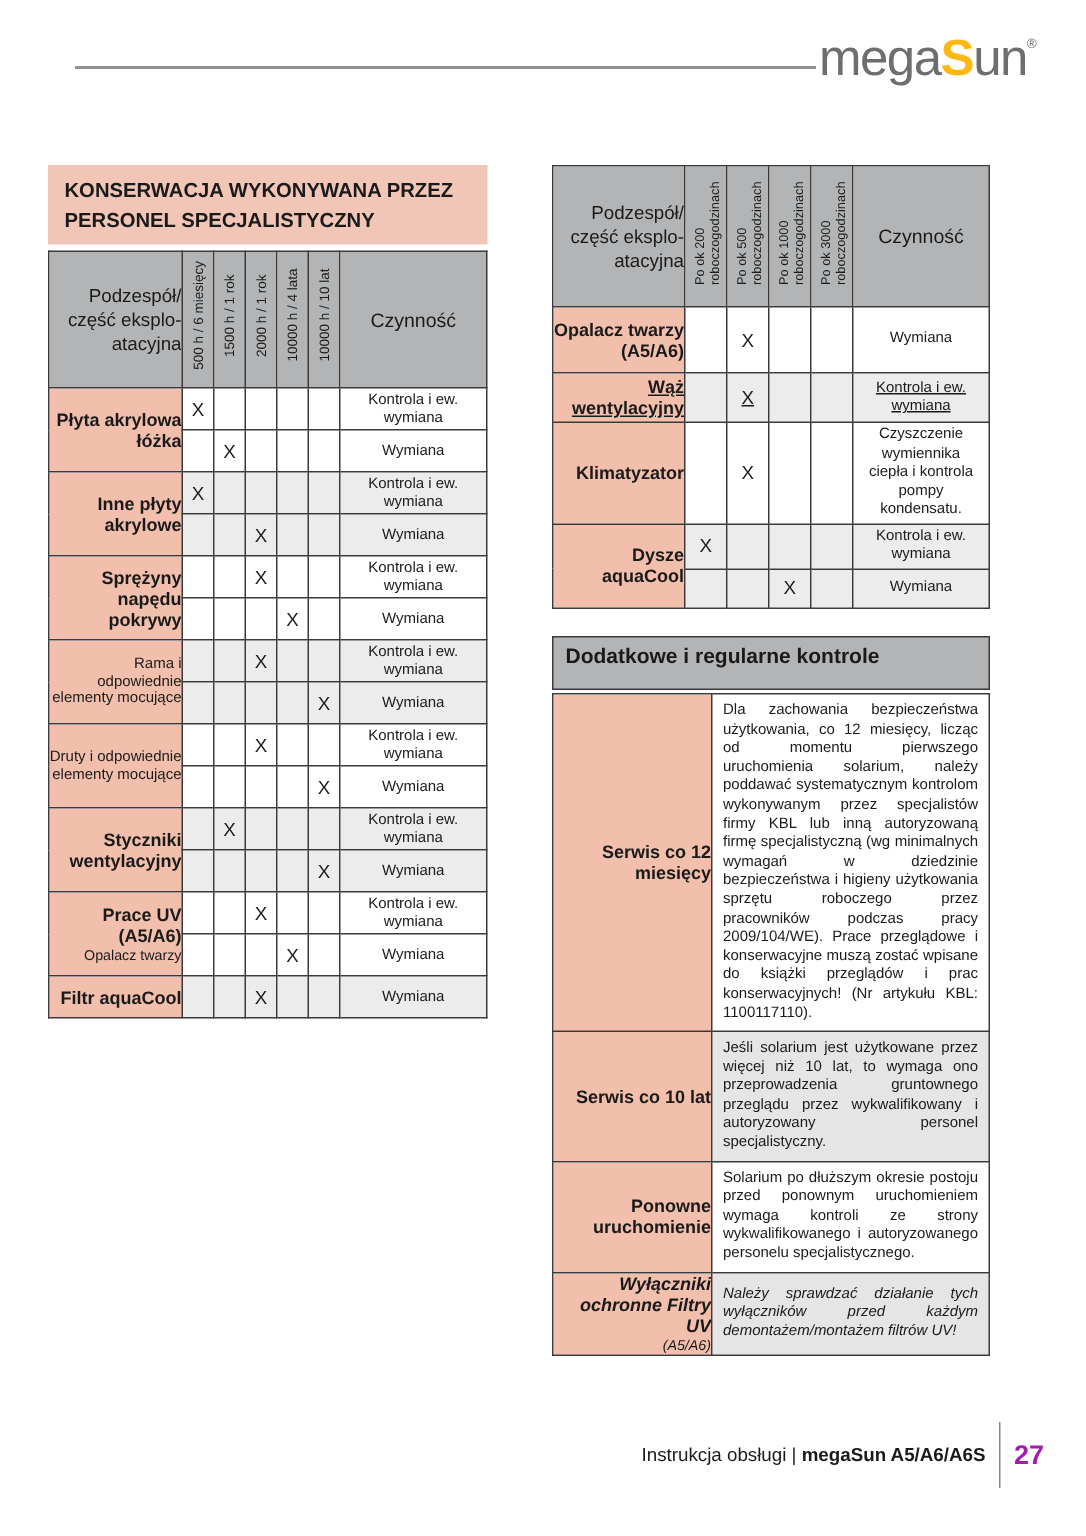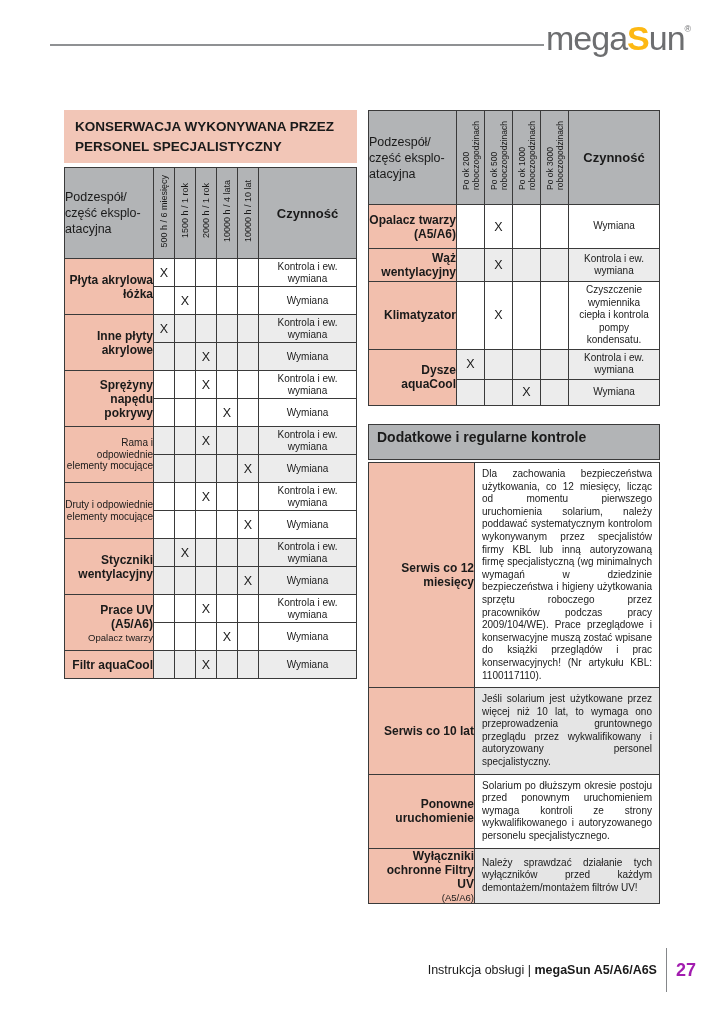--- a/index.html
+++ b/index.html
@@ -9,65 +9,65 @@
   }
   
   .rule{position:absolute;left:50px;top:44px;width:494px;height:2px;background:#8f9193;}
   .logo{position:absolute;left:546px;top:10px;font-size:34px;letter-spacing:-1px;color:#6d6e70;font-weight:500;line-height:38px;}
   .logo .accent{color:#fdb813;font-weight:700;}
   .logo sup{font-size:9px;vertical-align:18px;letter-spacing:0;}
   
   table.mtable{border-collapse:collapse;table-layout:fixed;}
   table.mtable th,table.mtable td{border:1px solid #3a3a3a;padding:0;overflow:hidden;}
   table.mtable thead th{background:#b2b4b6;}
-  .corner{font-weight:normal;font-size:12.5px;line-height:16px;white-space:pre-line;text-align:left;}
-  .act-h{font-weight:bold;font-size:13px;text-align:center;}
+  .corner{font-weight:normal;font-size:12.5px;line-height:16px;white-space:pre-line;text-align:right;}
+  .act-h{font-weight:normal;font-size:13px;text-align:center;}
   th.rot{vertical-align:middle;text-align:center;}
   th.rot span{display:inline-block;writing-mode:vertical-rl;transform:rotate(180deg);
     font-weight:normal;font-size:9px;line-height:10px;white-space:pre;text-align:left;}
   td.lab{background:#f2bfad;font-weight:bold;font-size:12px;line-height:14px;text-align:right;
     vertical-align:middle;padding:2px 3px;}
   td.lab.thin{font-weight:normal;font-size:10px;line-height:11.5px;}
   td.lab .sub{font-weight:normal;font-size:9.5px;line-height:11px;margin-top:1px;}
   td.mark{text-align:center;vertical-align:middle;font-size:12.5px;}
   td.act{text-align:center;vertical-align:middle;font-size:10px;line-height:12px;padding:2px 4px;}
   tr.alt td:not(.lab){background:#ececec;}
   
-  .left-col{position:absolute;left:64px;top:110px;width:293px;}
+  .left-col{position:absolute;left:32px;top:110px;width:293px;}
   .banner{background:#f2c6b7;padding:7px 11px 6px 11px;font-weight:bold;font-size:13.5px;line-height:20px;}
   #left-table{width:293px;margin-top:4px;}
   #left-table .corner{width:88px;}
   #left-table th.rot{width:20px;}
   #left-table thead th{height:90px;}
   #left-table tbody tr{height:28px;}
   
   .right-col{position:absolute;left:368px;top:110px;width:292px;}
   #right-table{width:292px;}
   #right-table .corner{width:87px;}
   #right-table th.rot{width:27px;}
   #right-table th.rot span{font-size:8.5px;}
   #right-table thead th{height:93px;}
   #right-table tbody tr.r0{height:44px;}
-  #right-table tbody tr.r1{height:33px;}
+  #right-table tbody tr.r1{height:33px;text-decoration:underline;}
   #right-table tbody tr.r2{height:53px;}
   #right-table tbody tr.r3{height:26px;}
   #right-table tbody tr.r4{height:26px;}
   #right-table td.act{font-size:10px;line-height:12.5px;padding:2px 6px;}
   
   .additional{position:absolute;left:368px;top:424px;width:292px;}
   .add-header{background:#b2b4b6;border:1px solid #3a3a3a;font-weight:bold;font-size:14px;
     padding:4px 8px 14px 8px;}
   #add-table{width:292px;margin-top:2px;}
   #add-table td.lab{width:105px;}
   #add-table td.txt{font-size:10px;line-height:12.6px;text-align:justify;vertical-align:middle;
     padding:5px 7px;}
   #add-table tr.r0{height:146px;}
   #add-table tr.r1{height:52px;}
   #add-table tr.r2{height:60px;}
-  #add-table tr.r3{height:54px;}
+  #add-table tr.r3{height:54px;font-style:italic;}
   #add-table tr.alt td.txt{background:#e5e5e5;}
   
   .footer{position:absolute;right:28px;top:948px;display:flex;align-items:center;gap:9px;}
   .f-text{font-size:12.5px;color:#1a1a1a;white-space:nowrap;}
   .f-text b{font-weight:bold;}
   .f-line{width:1px;height:44px;background:#85878a;}
   .f-page{font-size:18px;font-weight:bold;color:#a21caf;}
 </style>
 </head>
 <body>

